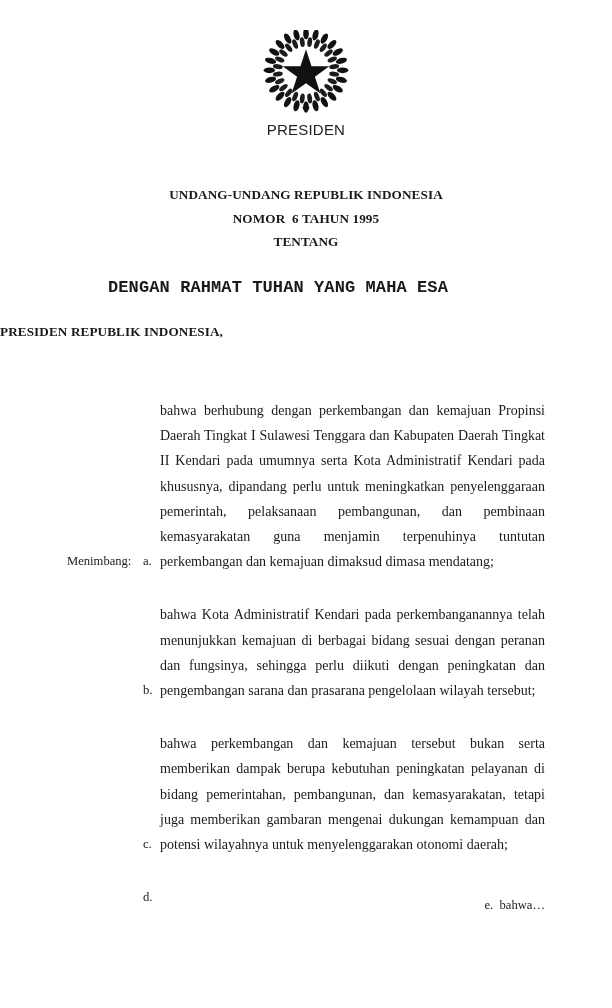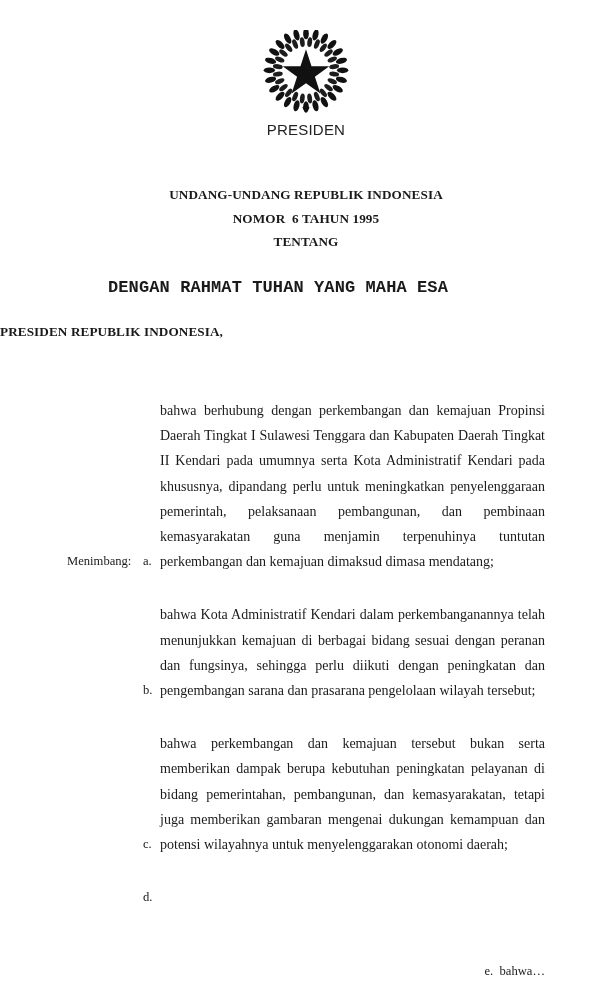--- a/index.html
+++ b/index.html
@@ -115,21 +115,21 @@
     font-size: 14px;
     line-height: 25.2px;
     text-align: justify;
     text-align-last: left;
     hyphens: none;
   }
 
   
   .catchword {
     position: absolute;
-    top: 964px;
+    top: 898px;
     left: 0;
     width: 545px;
     text-align: right;
     font-size: 12.6px;
     white-space: pre;
   }
 </style>
 </head>
 <body>
 
@@ -227,21 +227,21 @@
 
     <div class="clause">
       <div class="label-col">Menimbang:</div>
       <div class="marker-col">a.</div>
       <div class="text-col">bahwa berhubung dengan perkembangan dan kemajuan Propinsi Daerah Tingkat I Sulawesi Tenggara dan Kabupaten Daerah Tingkat II Kendari pada umumnya serta Kota Administratif Kendari pada khususnya, dipandang perlu untuk meningkatkan penyelenggaraan pemerintah, pelaksanaan pembangunan, dan pembinaan kemasyarakatan guna menjamin terpenuhinya tuntutan perkembangan dan kemajuan dimaksud dimasa mendatang;</div>
     </div>
 
     <div class="clause">
       <div class="label-col"></div>
       <div class="marker-col">b.</div>
-      <div class="text-col">bahwa Kota Administratif Kendari dalam perkembanganannya telah menunjukkan kemajuan di berbagai bidang sesuai dengan peranan dan fungsinya, sehingga perlu diikuti dengan peningkatan dan pengembangan sarana dan prasarana pengelolaan wilayah tersebut;</div>
+      <div class="text-col">bahwa Kota Administratif Kendari pada perkembanganannya telah menunjukkan kemajuan di berbagai bidang sesuai dengan peranan dan fungsinya, sehingga perlu diikuti dengan peningkatan dan pengembangan sarana dan prasarana pengelolaan wilayah tersebut;</div>
     </div>
 
     <div class="clause">
       <div class="label-col"></div>
       <div class="marker-col">c.</div>
       <div class="text-col">bahwa perkembangan dan kemajuan tersebut bukan serta memberikan dampak berupa kebutuhan peningkatan pelayanan di bidang pemerintahan, pembangunan, dan kemasyarakatan, tetapi juga memberikan gambaran mengenai dukungan kemampuan dan potensi wilayahnya untuk menyelenggarakan otonomi daerah;</div>
     </div>
 
     <div class="clause">
       <div class="label-col"></div>

